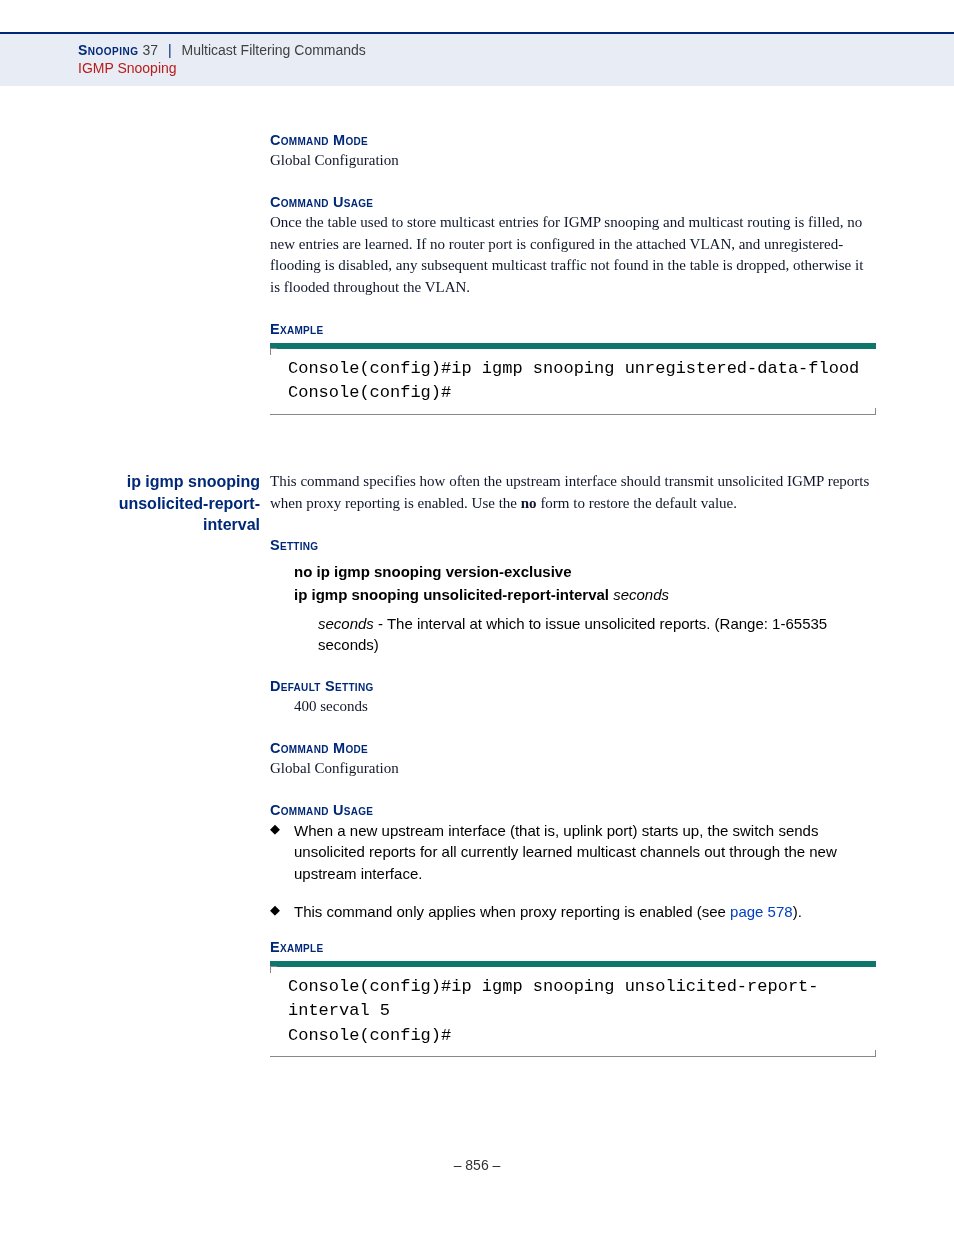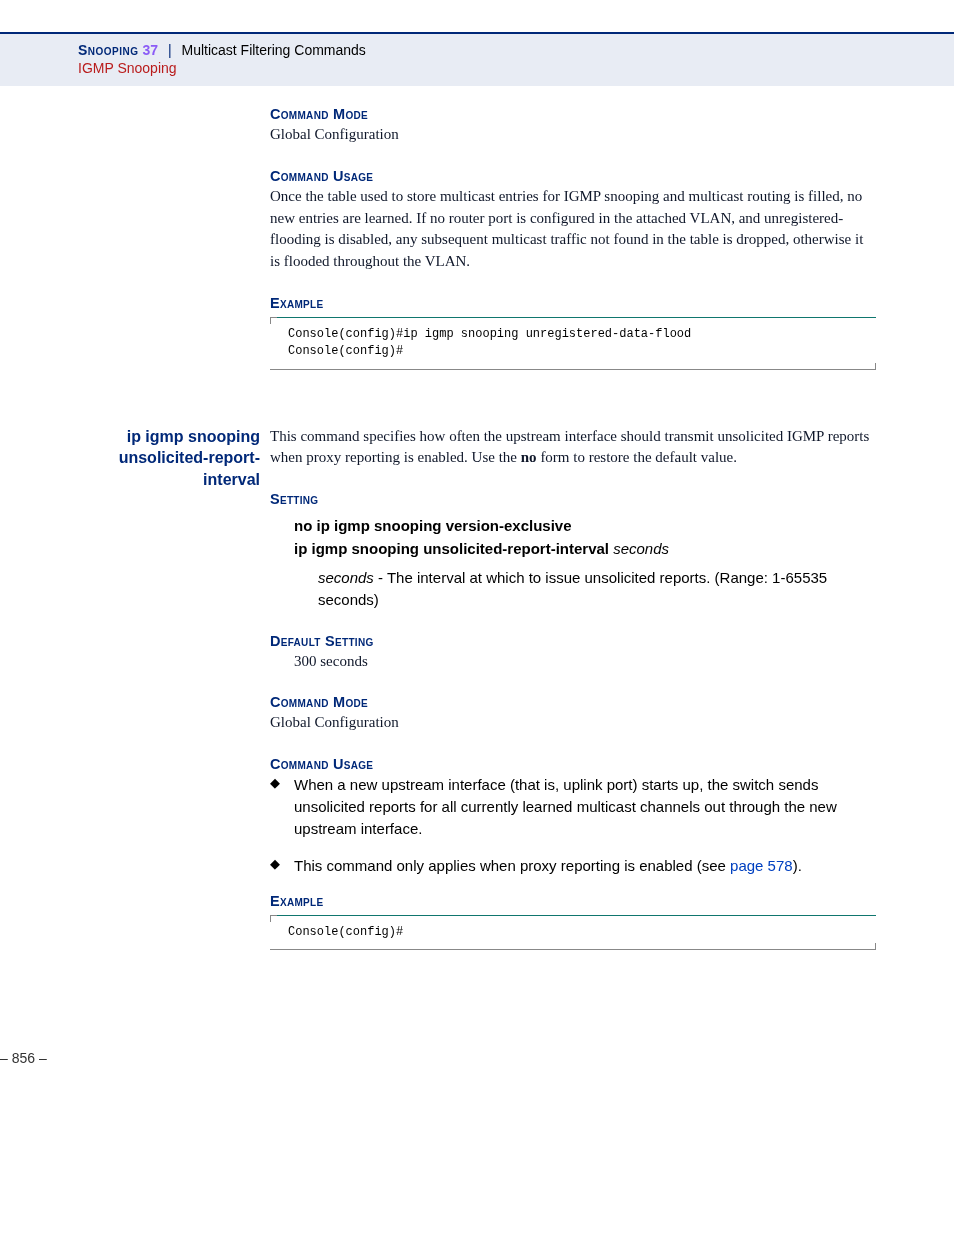--- a/index.html
+++ b/index.html
@@ -17,25 +17,25 @@
     padding: 8px 0 10px 78px;
     margin-top: 32px;
   }
   .header-line1 { font-size: 14px; }
   .chapter-word {
     font-variant: small-caps;
     font-weight: bold;
     color: #002878;
     letter-spacing: 0.5px;
   }
-  .chapter-num { font-weight: bold; color: #8b5cf6; }
+  .chapter-num { font-weight: normal; color: #404040; }
   .chapter-sep { color: #002878; margin: 0 6px; }
-  .chapter-title { color: #000000; }
+  .chapter-title { color: #404040; }
   .header-line2 { font-size: 14px; color: #b91c1c; margin-top: 2px; }
-  .content { padding: 20px 78px 0 78px; }
+  .content { padding: 46px 78px 0 78px; }
   .row { display: flex; margin-bottom: 4px; }
   .left-col { width: 192px; flex-shrink: 0; text-align: right; padding-right: 10px; }
   .right-col { flex: 1; }
   .side-heading {
     color: #002878;
     font-weight: bold;
     font-size: 16px;
     line-height: 1.35;
   }
   .sec-heading {
@@ -45,22 +45,22 @@
     font-size: 14.5px;
     letter-spacing: 0.3px;
     margin-bottom: 2px;
   }
   .body-text { line-height: 1.45; color: #0f172a; font-family: Liberation Serif, serif; }
   p.body-text { margin-bottom: 0; }
   .gap-sm { height: 22px; }
   .gap-lg { height: 52px; }
   .code-block {
     font-family: "Courier New", monospace;
-    font-size: 12px;
-    border-top: 1px solid #0f766e;
+    font-size: 17px;
+    border-top: 6px solid #0f766e;
     border-bottom: 1px solid #888;
     padding: 8px 0 8px 18px;
     line-height: 1.45;
     position: relative;
     margin-top: 6px;
   }
   .code-block::before {
     content: "";
     position: absolute;
     left: 0; top: -1px;
@@ -79,21 +79,21 @@
   .syntax-line { font-weight: bold; margin-left: 24px; margin-top: 6px; }
   .syntax-line .ital { font-style: italic; font-weight: normal; }
   .syntax-desc { margin-left: 48px; margin-top: 10px; line-height: 1.45; }
   .syntax-desc .ital { font-style: italic; }
   .indent-1 { margin-left: 24px; }
   .bullet-row { display: flex; margin-left: 0; margin-bottom: 16px; line-height: 1.45; }
   .bullet-sym { width: 24px; flex-shrink: 0; font-size: 13px; }
   .bullet-text { flex: 1; }
   .link { color: #0040c0; }
   .no-bold { font-weight: bold; }
-  .footer { text-align: left; color: #333; font-size: 14px; margin-top: 100px; padding-bottom: 20px; }
+  .footer { text-align: center; color: #333; font-size: 14px; margin-top: 100px; padding-bottom: 20px; }
 </style>
 </head>
 <body>
 
 <div class="header-bar">
   <div class="header-line1">
     <span class="chapter-word">Snooping</span>
     <span class="chapter-num">37</span>
     <span class="chapter-sep">|</span>
     <span class="chapter-title">Multicast Filtering Commands</span>
@@ -134,38 +134,39 @@
       <div class="sec-heading">Setting</div>
       <div class="syntax-line" style="margin-top:10px">no ip igmp snooping version-exclusive</div>
       <div class="syntax-line">
         <span>ip igmp snooping unsolicited-report-interval </span><span class="ital">seconds</span>
       </div>
       <div class="syntax-desc">
         <span class="ital">seconds</span><span> - The interval at which to issue unsolicited reports. (Range: 1-65535 seconds)</span>
       </div>
       <div class="gap-sm"></div>
       <div class="sec-heading">Default Setting</div>
-      <p class="body-text indent-1">300 seconds</p>
+      <p class="body-text indent-1">400 seconds</p>
       <div class="gap-sm"></div>
       <div class="sec-heading">Command Mode</div>
       <p class="body-text">Global Configuration</p>
       <div class="gap-sm"></div>
       <div class="sec-heading">Command Usage</div>
       <div class="bullet-row">
         <div class="bullet-sym">◆</div>
         <div class="bullet-text">When a new upstream interface (that is, uplink port) starts up, the switch sends unsolicited reports for all currently learned multicast channels out through the new upstream interface.</div>
       </div>
       <div class="bullet-row">
         <div class="bullet-sym">◆</div>
         <div class="bullet-text">
           <span>This command only applies when proxy reporting is enabled (see </span><span class="link">page 578</span><span>).</span>
         </div>
       </div>
       <div class="sec-heading">Example</div>
       <div class="code-block">
+        <div>Console(config)#ip igmp snooping unsolicited-report-interval 5</div>
         <div>Console(config)#</div>
       </div>
     </div>
   </div>
 
 </div>
 
 <div class="footer">–  856  –</div>
 
 </body></html>

